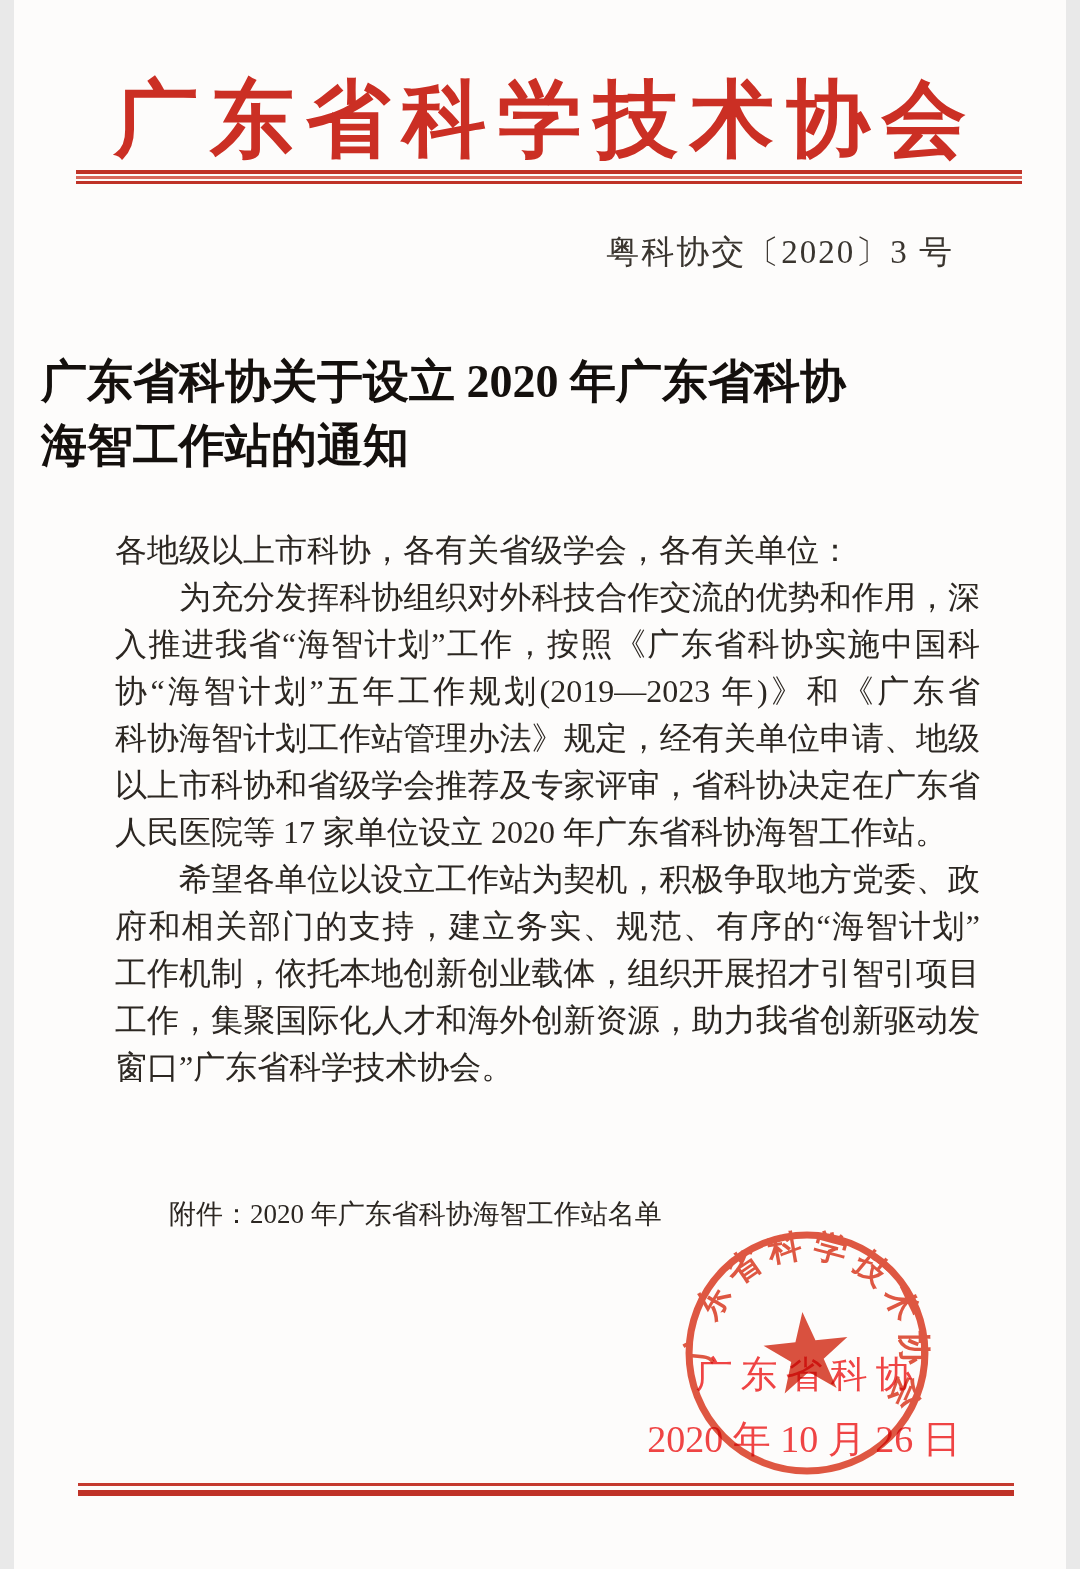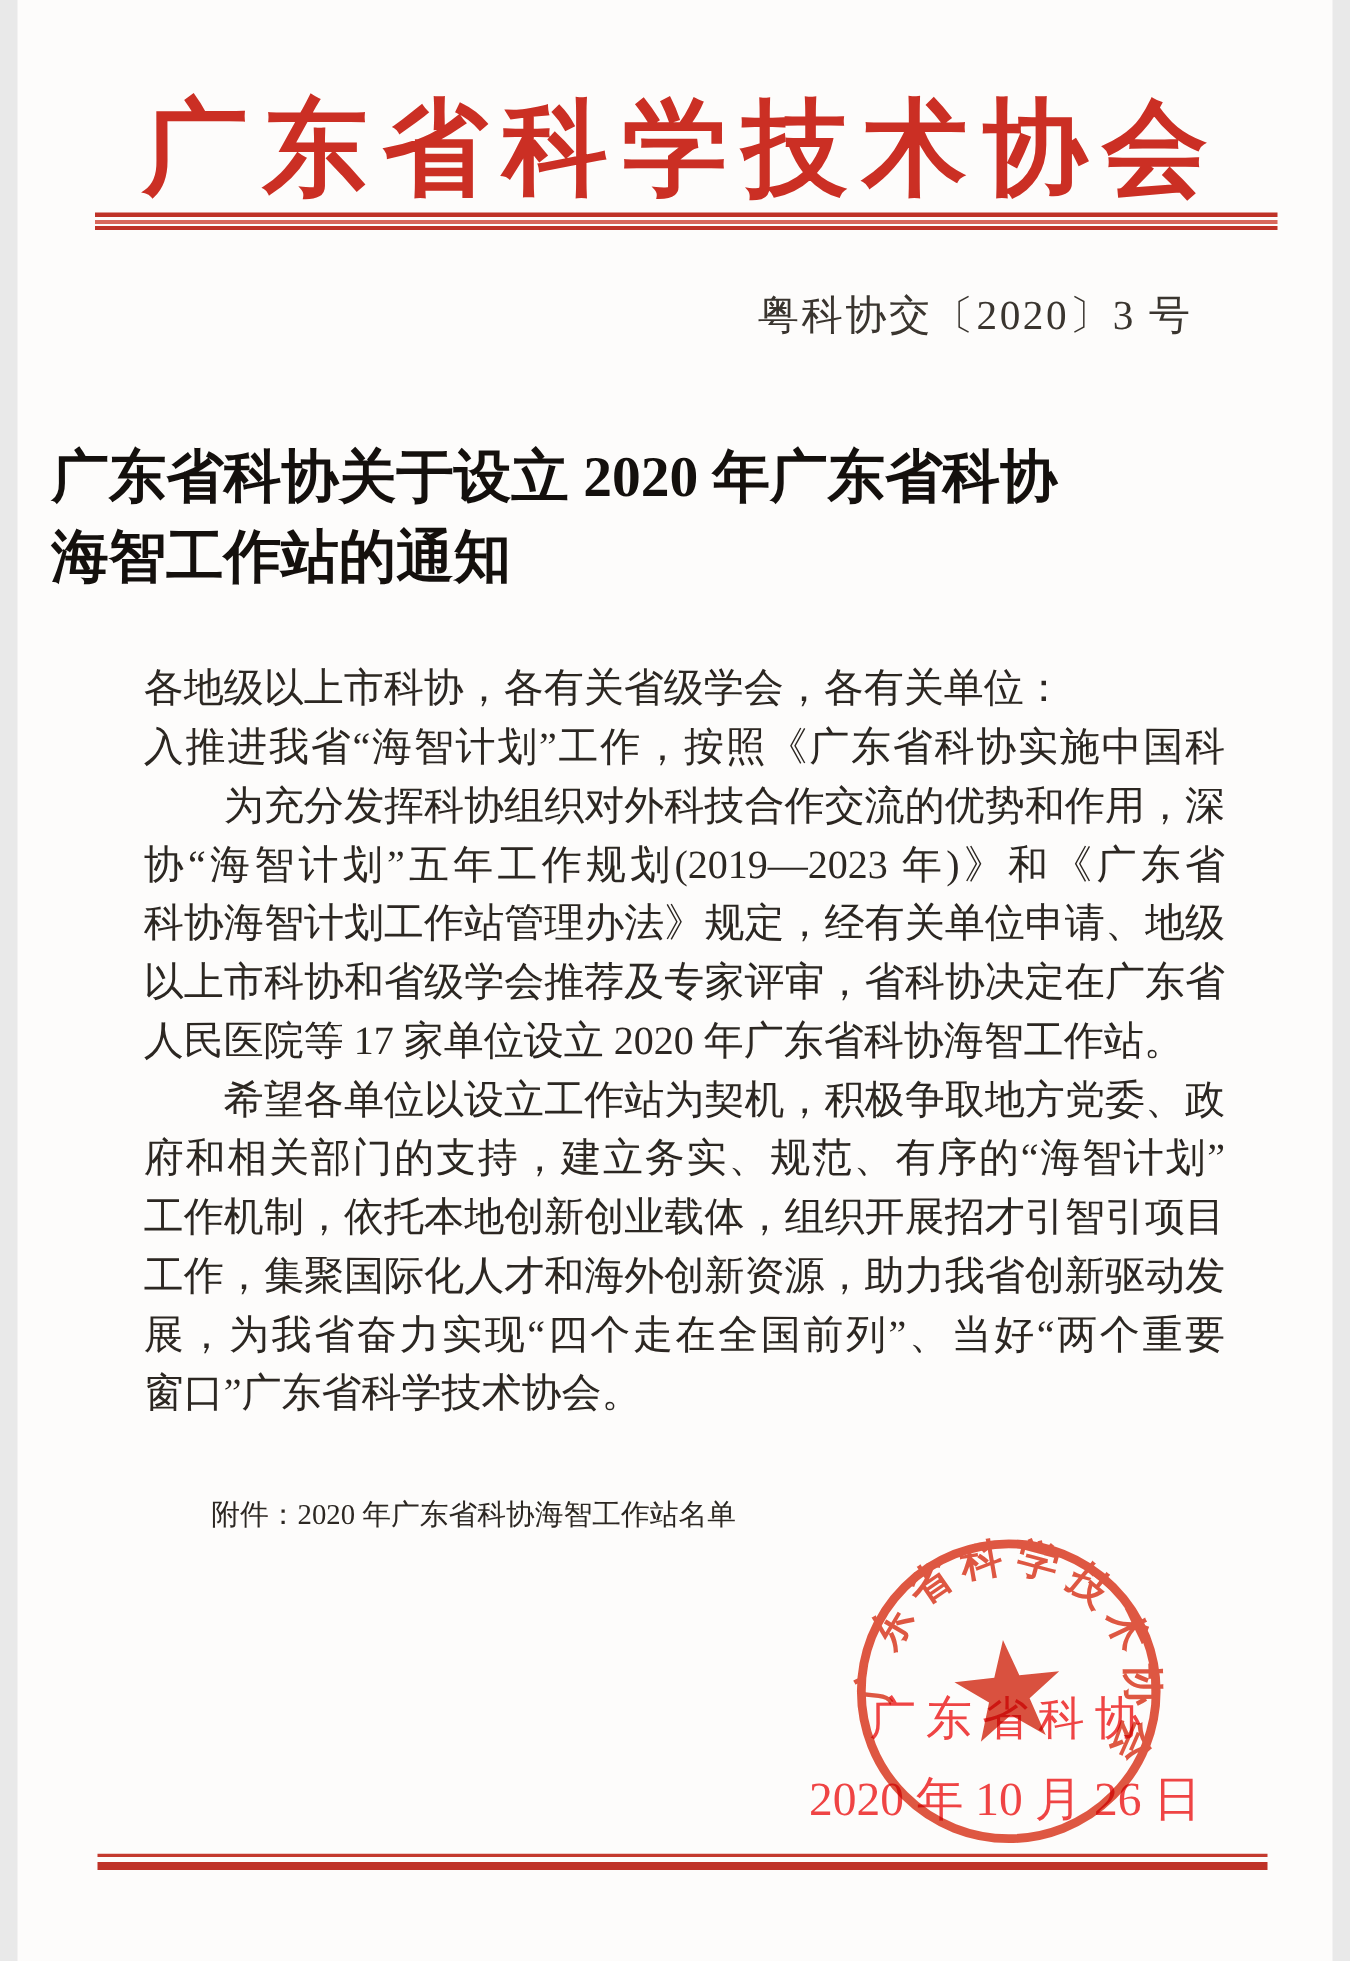--- a/index.html
+++ b/index.html
@@ -48,21 +48,21 @@
   .body-block{
     position:absolute;top:527px;left:101px;width:865px;
     font-size:32px;line-height:47px;color:#2c2722;
   }
   .bline{white-space:nowrap;}
   .jl{text-align:justify;text-align-last:justify;white-space:normal;}
   .ll{text-align:center;text-align-last:left;white-space:nowrap;}
   .indent{text-indent:2em;}
   .attachment{
     position:absolute;top:1196px;left:155px;
-    font-size:23px;color:#2c2722;white-space:nowrap;
+    font-size:27px;color:#2c2722;white-space:nowrap;
   }
   
   .sig-block{
     position:absolute;top:1350px;left:610px;width:360px;
     text-align:center;color:#ef4444;
   }
   .sig-org{font-size:37px;letter-spacing:8px;padding-left:8px;white-space:nowrap;}
   .sig-date{font-size:38px;margin-top:14px;white-space:nowrap;}
   
   .seal{
@@ -90,34 +90,33 @@
 
   <h1 class="doc-title">
     <div>广东省科协关于设立 2020 年广东省科协</div>
     <div>海智工作站的通知</div>
   </h1>
 
   <div class="body-block">
     <div class="bline ll">各地级以上市科协，各有关省级学会，各有关单位：</div>
 
     <div>
+      <div class="bline jl indent">为充分发挥科协组织对外科技合作交流的优势和作用，深</div>
       <div class="bline jl">入推进我省“海智计划”工作，按照《广东省科协实施中国科</div>
-      <div class="bline jl indent">为充分发挥科协组织对外科技合作交流的优势和作用，深</div>
       <div class="bline jl">协“海智计划”五年工作规划(2019—2023 年)》和《广东省</div>
       <div class="bline jl">科协海智计划工作站管理办法》规定，经有关单位申请、地级</div>
       <div class="bline jl">以上市科协和省级学会推荐及专家评审，省科协决定在广东省</div>
       <div class="bline ll">人民医院等 17 家单位设立 2020 年广东省科协海智工作站。</div>
     </div>
 
     <div>
       <div class="bline jl indent">希望各单位以设立工作站为契机，积极争取地方党委、政</div>
       <div class="bline jl">府和相关部门的支持，建立务实、规范、有序的“海智计划”</div>
       <div class="bline jl">工作机制，依托本地创新创业载体，组织开展招才引智引项目</div>
       <div class="bline jl">工作，集聚国际化人才和海外创新资源，助力我省创新驱动发</div>
-      <div class="bline jl">展，为我省奋力实现“四个走在全国前列”、当好“两个重要</div>
       <div class="bline ll">窗口”广东省科学技术协会。</div>
     </div>
   </div>
 
   <div class="attachment">附件：2020 年广东省科协海智工作站名单</div>
 
   <div class="sig-block">
     <div class="sig-org">广东省科协</div>
     <div class="sig-date">2020 年 10 月 26 日</div>
   </div>

